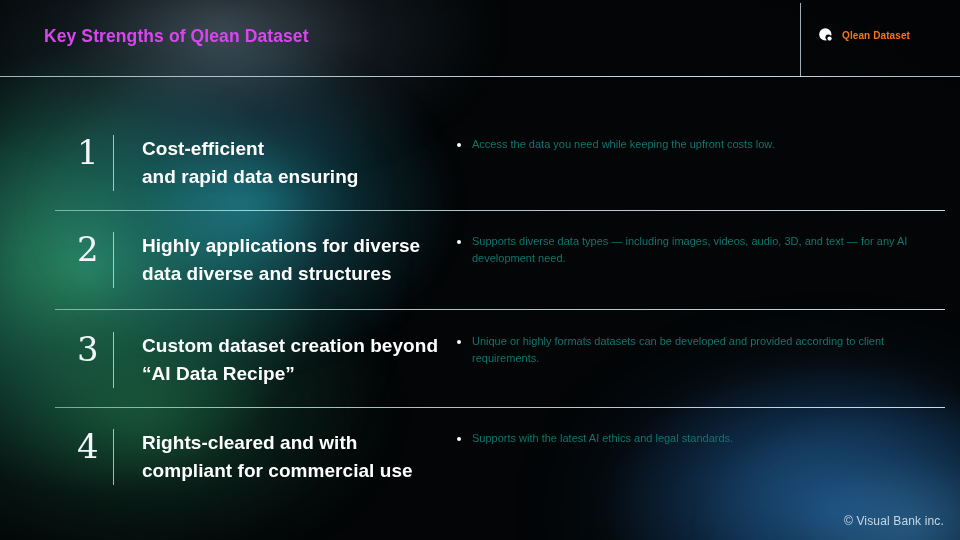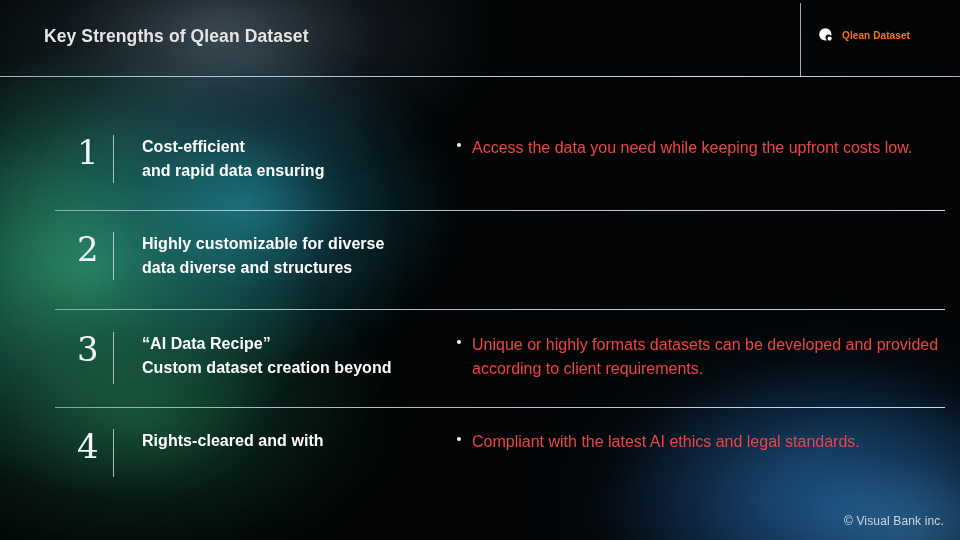--- a/index.html
+++ b/index.html
@@ -107,21 +107,21 @@
     width: 1px;
     height: 74px;
     background: rgba(205,220,230,0.78);
   }
   .slide-title {
     position: absolute;
     left: 44px;
     top: 26px;
     font-size: 17.5px;
     font-weight: bold;
-    color: #e5e5e5;
+    color: #d946ef;
     letter-spacing: 0.1px;
     white-space: nowrap;
   }
   .logo {
     position: absolute;
     left: 818px;
     top: 27px;
     display: flex;
     align-items: center;
     gap: 7px;
@@ -179,37 +179,37 @@
     flex: 0 0 auto;
     width: 1px;
     align-self: stretch;
     min-height: 48px;
     background: rgba(226,238,244,0.72);
     margin-right: 28px;
   }
   .row-head {
     flex: 0 0 auto;
     width: 300px;
-    font-size: 16px;
+    font-size: 19px;
     font-weight: bold;
     line-height: 1.48;
     color: #ffffff;
     letter-spacing: 0.05px;
   }
   .row-bullets {
     flex: 1 1 auto;
     padding-left: 8px;
     margin-top: 1px;
   }
   .bullet {
     position: relative;
     padding-left: 22px;
-    font-size: 16px;
+    font-size: 11px;
     line-height: 1.52;
-    color: #ef4444;
+    color: #0f766e;
     margin-bottom: 2px;
   }
   .bullet::before {
     content: "";
     position: absolute;
     left: 7px;
     top: 7px;
     width: 4px;
     height: 4px;
     border-radius: 50%;
@@ -269,47 +269,51 @@
       <div class="row-bullets">
         <div class="bullet">Access the data you need while keeping the upfront costs low.</div>
       </div>
     </div>
     <div class="row-divider" style="top:133px;"></div>
 
     <div class="row" style="top:155px;">
       <div class="row-num">2</div>
       <div class="row-bar"></div>
       <div class="row-head">
-        <div>Highly customizable for diverse</div>
+        <div>Highly applications for diverse</div>
         <div>data diverse and structures</div>
+      </div>
+      <div class="row-bullets">
+        <div class="bullet">Supports diverse data types — including images, videos, audio, 3D, and text — for any AI development need.</div>
       </div>
     </div>
     <div class="row-divider" style="top:232px;"></div>
 
     <div class="row" style="top:255px;">
       <div class="row-num">3</div>
       <div class="row-bar"></div>
       <div class="row-head">
+        <div>Custom dataset creation beyond</div>
         <div>“AI Data Recipe”</div>
-        <div>Custom dataset creation beyond</div>
       </div>
       <div class="row-bullets">
         <div class="bullet">Unique or highly formats datasets can be developed and provided according to client requirements.</div>
       </div>
     </div>
     <div class="row-divider" style="top:330px;"></div>
 
     <div class="row" style="top:352px;">
       <div class="row-num">4</div>
       <div class="row-bar"></div>
       <div class="row-head">
         <div>Rights-cleared and with</div>
+        <div>compliant for commercial use</div>
       </div>
       <div class="row-bullets">
-        <div class="bullet">Compliant with the latest AI ethics and legal standards.</div>
+        <div class="bullet">Supports with the latest AI ethics and legal standards.</div>
       </div>
     </div>
 
   </div>
 
   <div class="footer-credit">© Visual Bank inc.</div>
 
 </div>
 
 </body></html>

